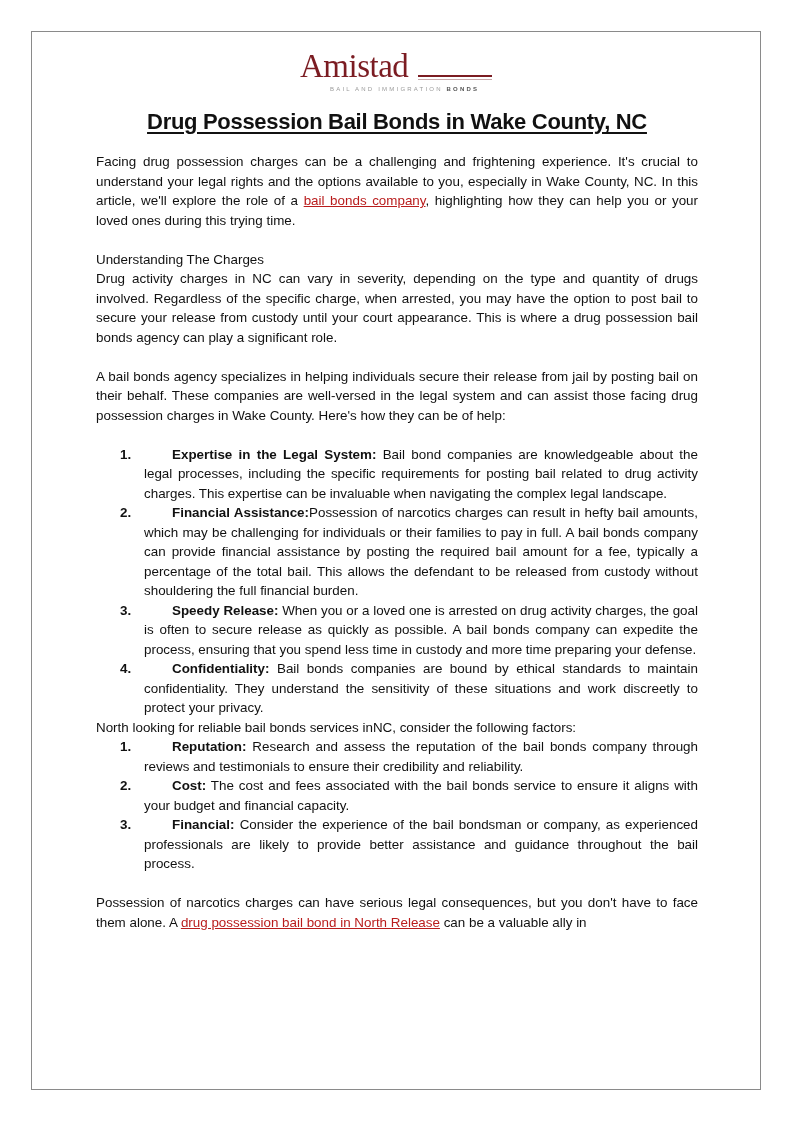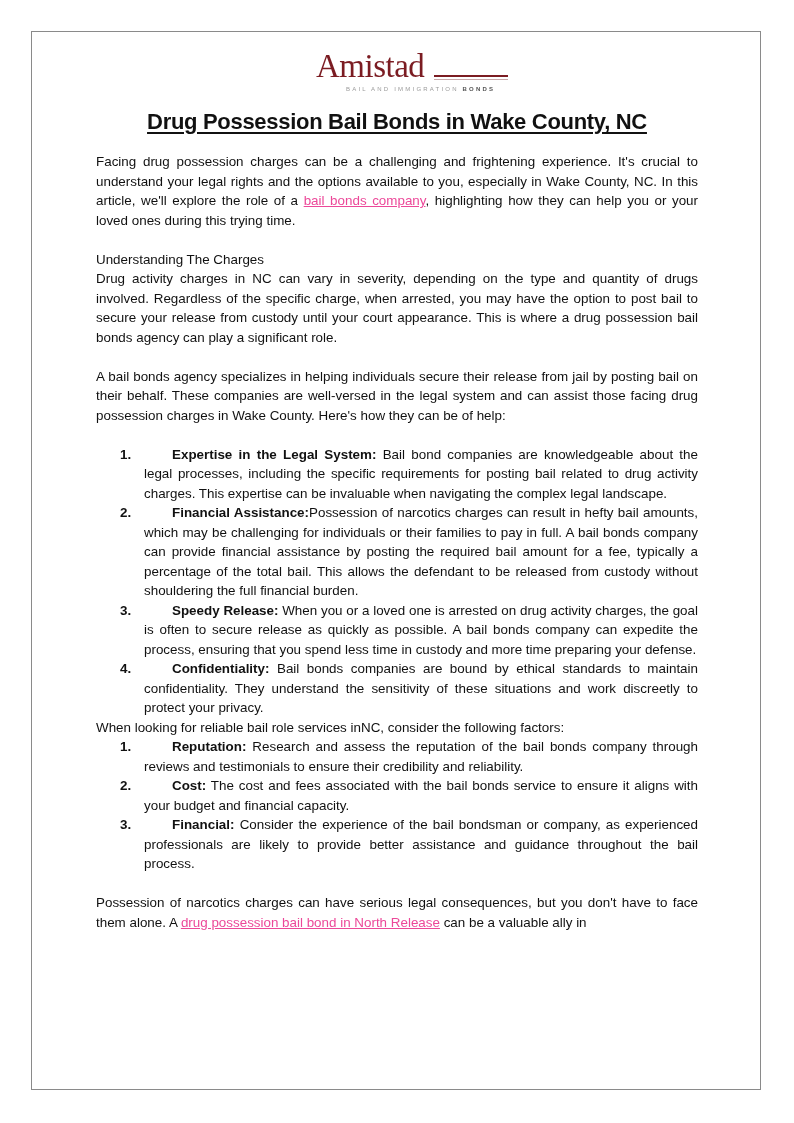--- a/index.html
+++ b/index.html
@@ -1,35 +1,35 @@
 <!DOCTYPE html>
 <html><head>
   <meta charset="utf-8">
   <style>
     html, body { margin: 0; padding: 0; background: #ffffff; }
     body { width: 794px; height: 1123px; position: relative; overflow: hidden;
            font-family: "Liberation Sans", sans-serif; color: #111; }
     .page-border { position: absolute; left: 31px; top: 31px; width: 730px; height: 1059px;
                    border: 1px solid #8a8a8a; box-sizing: border-box; }
-    .logo { position: absolute; left: 300px; top: 52px; width: 200px; height: 46px; margin-left: 16px; }
+    .logo { position: absolute; left: 300px; top: 52px; width: 200px; height: 46px; }
     .logo-word { position: absolute; left: 0; top: -4px; font-family: "Liberation Serif", serif;
                  font-size: 33px; color: #7b1c22; letter-spacing: -0.5px; }
     .logo-line { position: absolute; left: 118px; top: 23px; width: 74px; height: 2px; background: #7b1c22; }
     .logo-line2 { position: absolute; left: 118px; top: 27px; width: 74px; height: 1px; background: #c9a9ab; }
     .logo-tag { position: absolute; left: 30px; top: 34px; font-size: 6px; letter-spacing: 2.2px; color: #9a9a9a;
                 white-space: nowrap; }
     .logo-tag b { color: #555; font-weight: bold; }
     .content { position: absolute; left: 96px; top: 104px; width: 602px;
                font-family: "Liberation Sans", sans-serif; font-size: 13.4px; line-height: 19.5px; }
     h1 { margin: 0 0 12px 0; text-align: center; font-size: 22px; line-height: 36px; font-weight: bold;
          text-decoration: underline; text-underline-offset: 3px; letter-spacing: -0.3px; }
     p { margin: 0; text-align: justify; }
     .gap { height: 19.5px; }
     .heading { font-weight: normal; }
-    a.link { color: #ec4899; }
+    a.link { color: #b91c1c; }
     ol { margin: 0; padding: 0; list-style: none; }
     ol.list1 { margin-top: 19.5px; }
     ol li { position: relative; padding-left: 48px; text-align: justify; }
     ol li .num { position: absolute; left: 24px; top: 0; font-weight: bold; }
     ol li .term { font-weight: bold; margin-left: 28px; }
   </style>
 </head>
 <body>
 
 <div class="page-border"></div>
@@ -58,21 +58,21 @@
 
   <p>A bail bonds agency specializes in helping individuals secure their release from jail by posting bail on their behalf. These companies are well-versed in the legal system and can assist those facing drug possession charges in Wake County. Here's how they can be of help:</p>
 
   <ol class="list1">
     <li><span class="num">1.</span><span class="term">Expertise in the Legal System:</span><span> Bail bond companies are knowledgeable about the legal processes, including the specific requirements for posting bail related to drug activity charges. This expertise can be invaluable when navigating the complex legal landscape.</span></li>
     <li><span class="num">2.</span><span class="term">Financial Assistance:</span><span>Possession of narcotics charges can result in hefty bail amounts, which may be challenging for individuals or their families to pay in full. A bail bonds company can provide financial assistance by posting the required bail amount for a fee, typically a percentage of the total bail. This allows the defendant to be released from custody without shouldering the full financial burden.</span></li>
     <li><span class="num">3.</span><span class="term">Speedy Release:</span><span> When you or a loved one is arrested on drug activity charges, the goal is often to secure release as quickly as possible. A bail bonds company can expedite the process, ensuring that you spend less time in custody and more time preparing your defense.</span></li>
     <li><span class="num">4.</span><span class="term">Confidentiality:</span><span> Bail bonds companies are bound by ethical standards to maintain confidentiality. They understand the sensitivity of these situations and work discreetly to protect your privacy.</span></li>
   </ol>
 
-  <p>When looking for reliable bail role services inNC, consider the following factors:</p>
+  <p>North looking for reliable bail bonds services inNC, consider the following factors:</p>
 
   <ol>
     <li><span class="num">1.</span><span class="term">Reputation:</span><span> Research and assess the reputation of the bail bonds company through reviews and testimonials to ensure their credibility and reliability.</span></li>
     <li><span class="num">2.</span><span class="term">Cost:</span><span> The cost and fees associated with the bail bonds service to ensure it aligns with your budget and financial capacity.</span></li>
     <li><span class="num">3.</span><span class="term">Financial:</span><span> Consider the experience of the bail bondsman or company, as experienced professionals are likely to provide better assistance and guidance throughout the bail process.</span></li>
   </ol>
 
   <div class="gap"></div>
 
   <p><span>Possession of narcotics charges can have serious legal consequences, but you don't have to face them alone. A </span><a class="link" href="#">drug possession bail bond in North Release</a><span> can be a valuable ally in</span></p>

